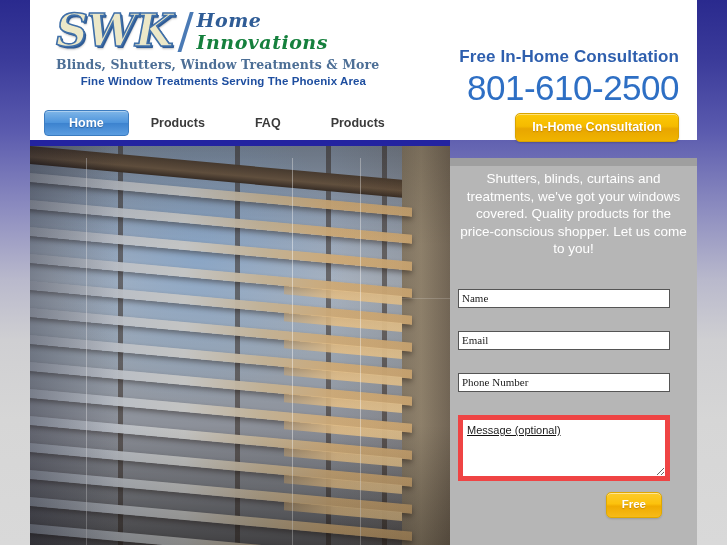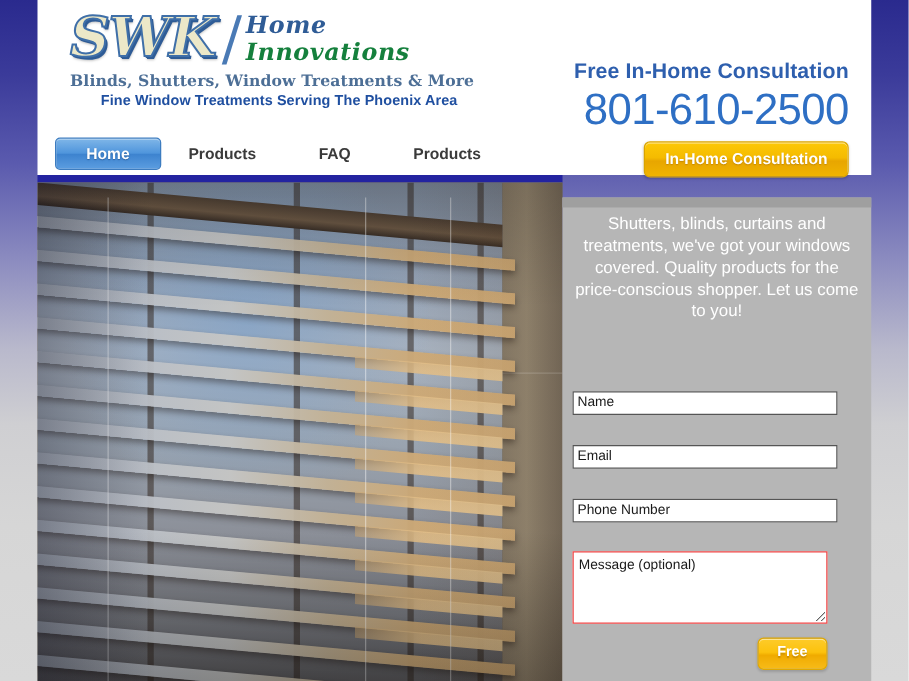--- a/index.html
+++ b/index.html
@@ -359,44 +359,44 @@
   }
   .field {
     display: block;
     width: 204px;
     height: 15px;
     margin-bottom: 23px;
     padding: 1px 3px;
     box-sizing: content-box;
     border: 1px solid #555555;
     background: #ffffff;
-    font-family: Liberation Sans, sans-serif;
+    font-family: Liberation Serif, serif;
     font-size: 11px;
     line-height: 15px;
     color: #111111;
     border-radius: 0;
     outline: none;
-    margin-top: 24px;
   }
   .field::placeholder { color: #1a1a1a; opacity: 1; }
   #message-field {
     display: block;
     width: 194px;
     height: 50px;
     margin-bottom: 0;
     padding: 3px 4px;
-    border: 1px solid #ef4444;
+    border: 5px solid #ef4444;
     background: #ffffff;
     font-family: "Liberation Sans", sans-serif;
     font-size: 11px;
     line-height: 14px;
     color: #111111;
     resize: both;
     outline: none;
     overflow: hidden;
+    text-decoration: underline;
   }
   #message-field::placeholder { color: #1a1a1a; opacity: 1; }
   #send-row {
     width: 204px;
     text-align: right;
     margin-top: 11px;
   }
   #send-button {
     display: inline-block;
     padding: 5px 15px 6px 15px;

